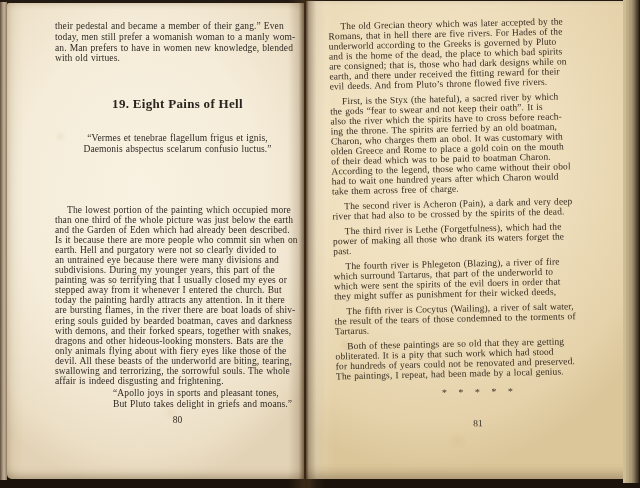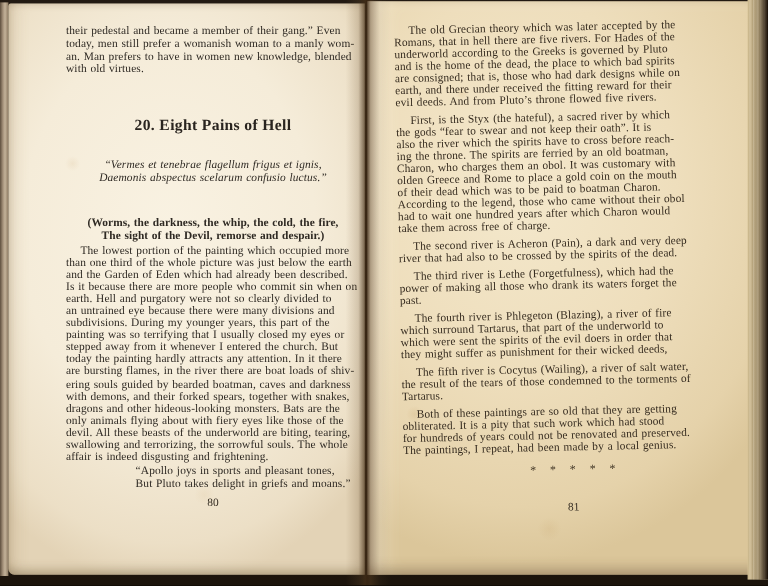--- a/index.html
+++ b/index.html
@@ -50,48 +50,46 @@
       linear-gradient(90deg, rgba(40,26,12,0) 0%, rgba(40,26,12,.30) 55%, rgba(26,16,8,.85) 92%, #150d06 100%),
       repeating-linear-gradient(90deg,#dcc9a1 0px,#cbb88c 1px,#e4d3ae 2px,#d3c094 3px);
   }
   
   .txt{position:absolute;white-space:pre-line;color:#2e2923;font-size:9.5px;line-height:10.05px;letter-spacing:.1px;word-spacing:.6px;text-align:justify;}
   .lp-col{left:48px;width:245px;}
   .rp-wrap{position:absolute;left:27px;top:0;width:282px;height:478px;transform:rotate(-1.25deg);transform-origin:40% 50%;}
   .rp-wrap .txt{left:0;width:282px;color:#352b1f;}
   .indent{text-indent:12px;}
   .heading{position:absolute;left:48px;width:245px;text-align:center;font-size:13px;font-weight:bold;color:#29241f;letter-spacing:.3px;white-space:pre-line;}
-  .epigraph{font-style:italic;text-align:center;line-height:11px;}
+  .epigraph{text-align:center;line-height:11px;}
   .attrib{position:absolute;left:48px;width:245px;text-align:right;padding-right:48px;box-sizing:border-box;font-style:italic;font-size:9.5px;color:#2e2923;}
   .translation{text-align:center;line-height:11px;font-weight:bold;letter-spacing:.05px;}
   .couplet{line-height:10.5px;text-align:left;}
   .pagenum{position:absolute;text-align:center;font-size:9.5px;color:#342c22;}
   .separator{position:absolute;text-align:center;word-spacing:9px;font-size:10px;color:#3a2f20;}
 </style>
 </head>
 <body>
 
 <div class="photo">
 
   <div class="left-edge"></div>
 
   <div class="page-left">
     <div class="txt lp-col" style="top:18px;line-height:10.8px;">their pedestal and became a member of their gang.” Even
 today, men still prefer a womanish woman to a manly wom-
 an. Man prefers to have in women new knowledge, blended
 with old virtues.</div>
 
-    <div class="heading" style="top:93px;">20. Eight Pains of Hell</div>
+    <div class="heading" style="top:93px;">19. Eight Pains of Hell</div>
 
     <div class="txt lp-col epigraph" style="top:130px;">“Vermes et tenebrae flagellum frigus et ignis,
 Daemonis abspectus scelarum confusio luctus.”</div>
 
 
-    <div class="txt lp-col translation" style="top:178px;">(Worms, the darkness, the whip, the cold, the fire,
-The sight of the Devil, remorse and despair.)</div>
 
     <div class="txt lp-col indent" style="top:202px;">The lowest portion of the painting which occupied more
 than one third of the whole picture was just below the earth
 and the Garden of Eden which had already been described.
 Is it because there are more people who commit sin when on
 earth. Hell and purgatory were not so clearly divided to
 an untrained eye because there were many divisions and
 subdivisions. During my younger years, this part of the
 painting was so terrifying that I usually closed my eyes or
 stepped away from it whenever I entered the church. But

